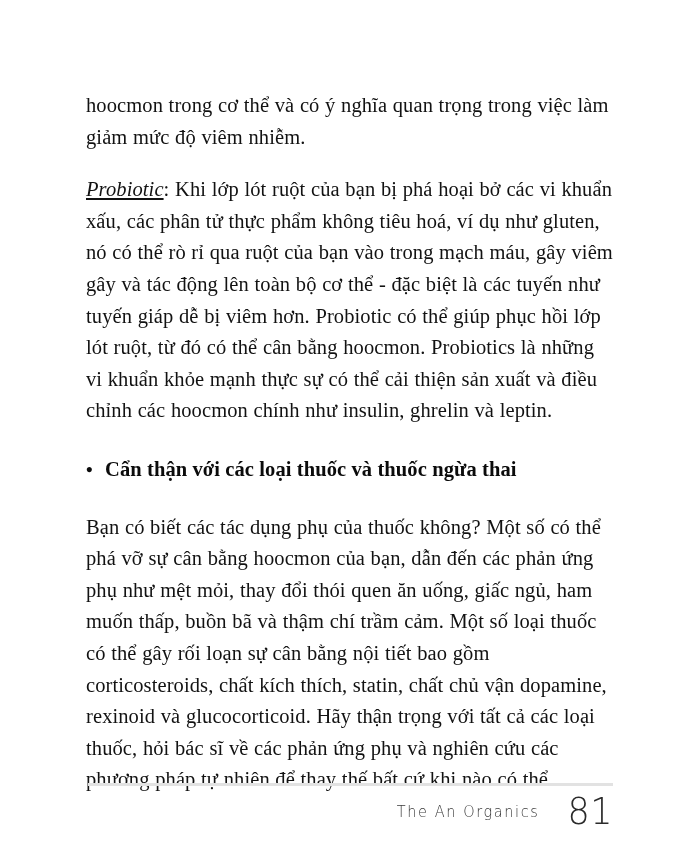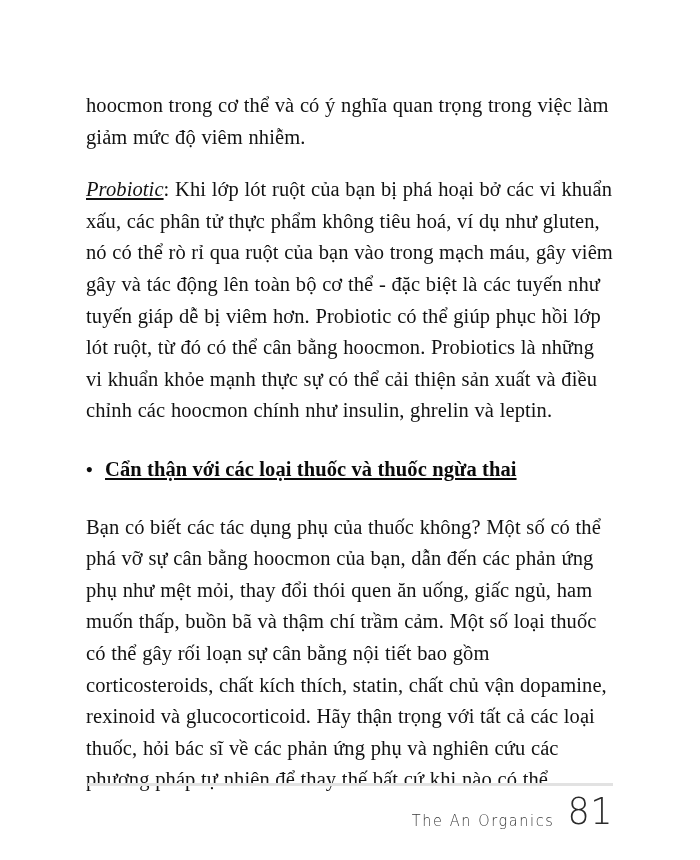--- a/index.html
+++ b/index.html
@@ -65,21 +65,20 @@
     flex: 0 0 auto;
     width: 19px;
     font-size: 19px;
     line-height: 31.6px;
     text-align: left;
   }
 
   .bullet-text {
     flex: 1 1 auto;
     letter-spacing: 0.1px;
-    text-decoration: underline;
   }
 
   .footer {
     position: absolute;
     left: 0;
     top: 778px;
     width: 700px;
     height: 82px;
   }
 
@@ -90,23 +89,23 @@
     width: 525px;
     height: 3px;
     background: #e2e2e2;
   }
 
   .footer-content {
     position: absolute;
     right: 87px;
     top: 16px;
     display: flex;
-    align-items: flex-end;
+    align-items: center;
     justify-content: flex-end;
-    gap: 13px;
+    gap: 28px;
   }
 
   .footer-brand {
     font-family: "DejaVu Sans", "Liberation Sans", sans-serif;
     font-size: 14.5px;
     font-weight: 300;
     letter-spacing: 1.6px;
     color: #3a3a3a;
     transform: scaleY(1.05);
   }

